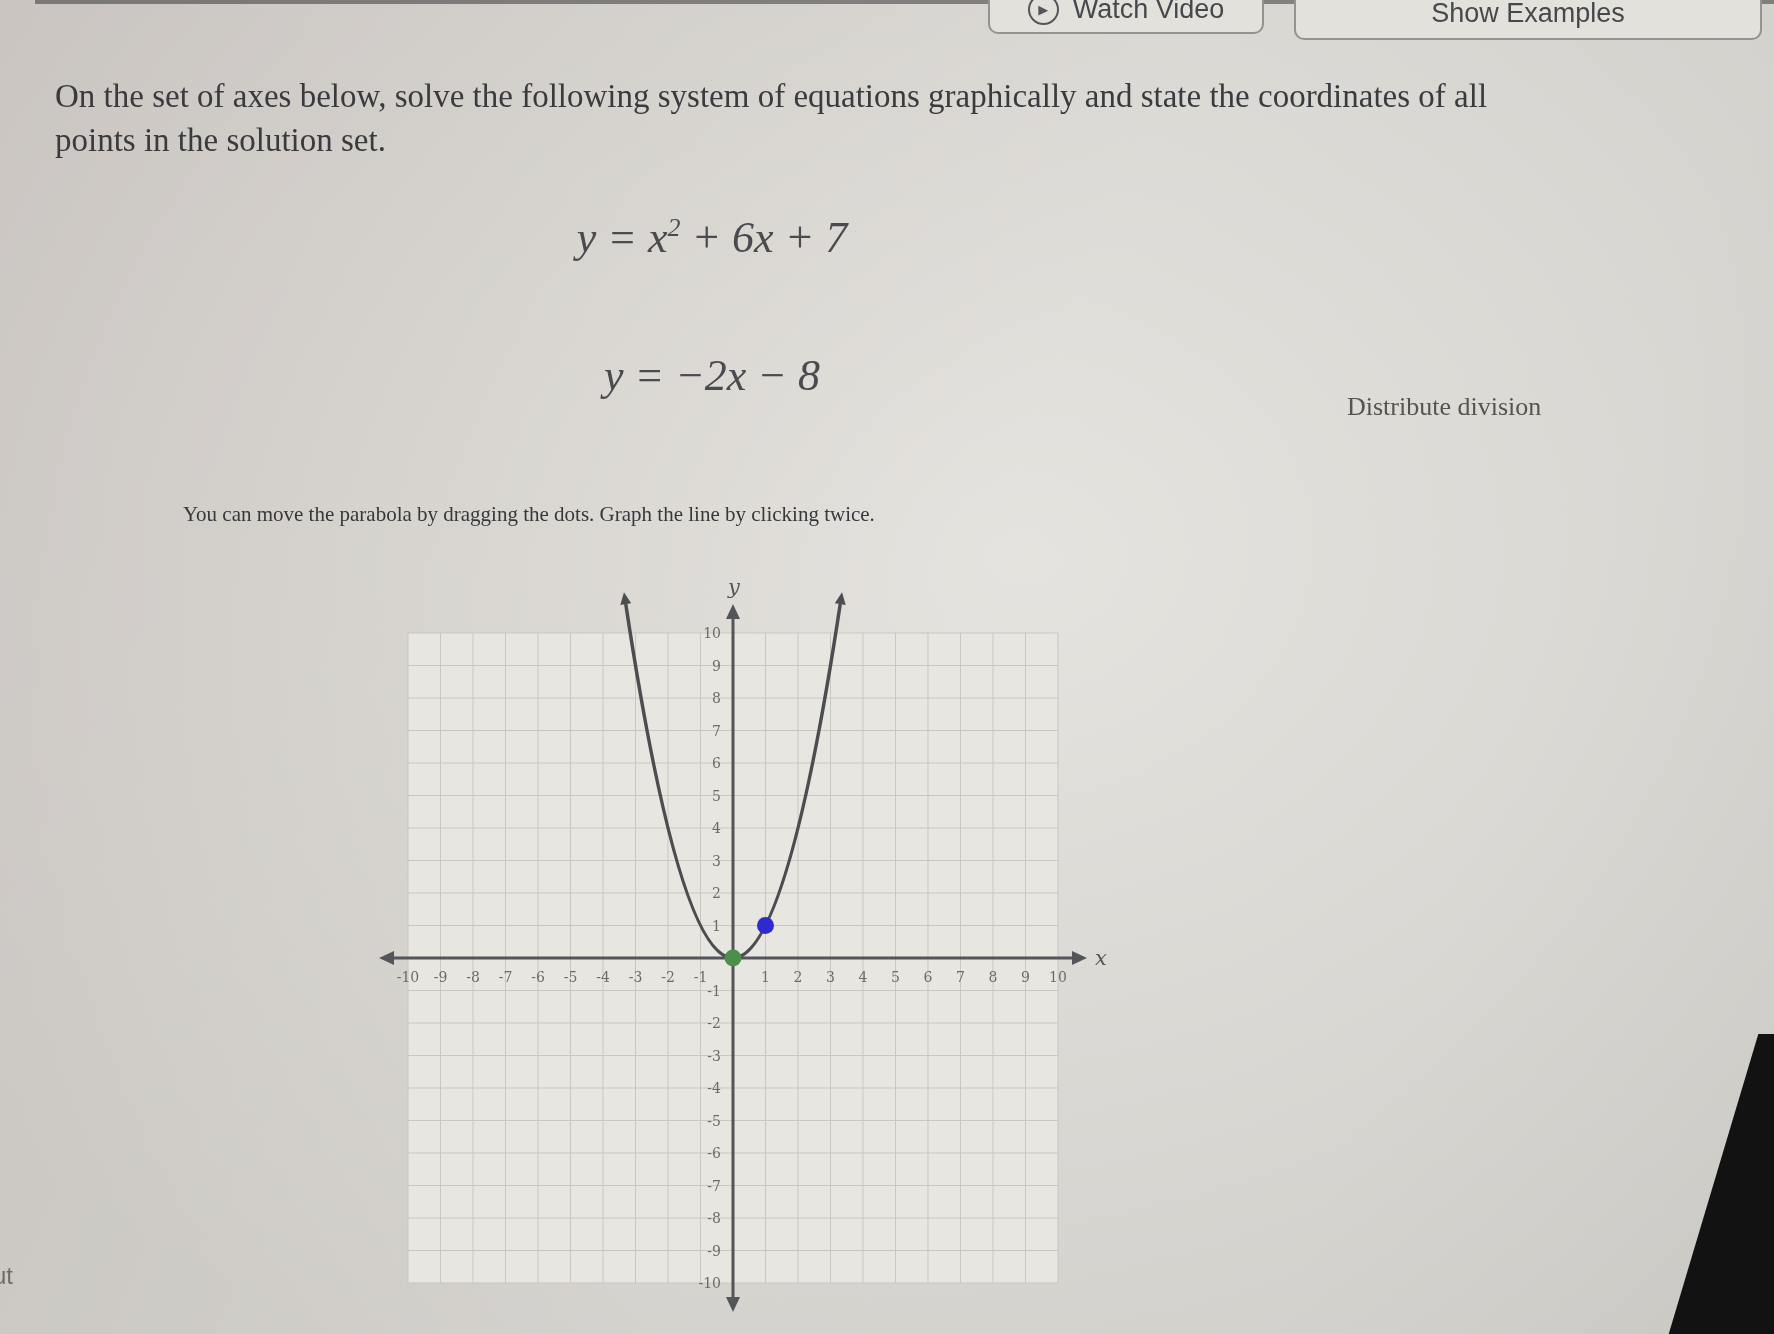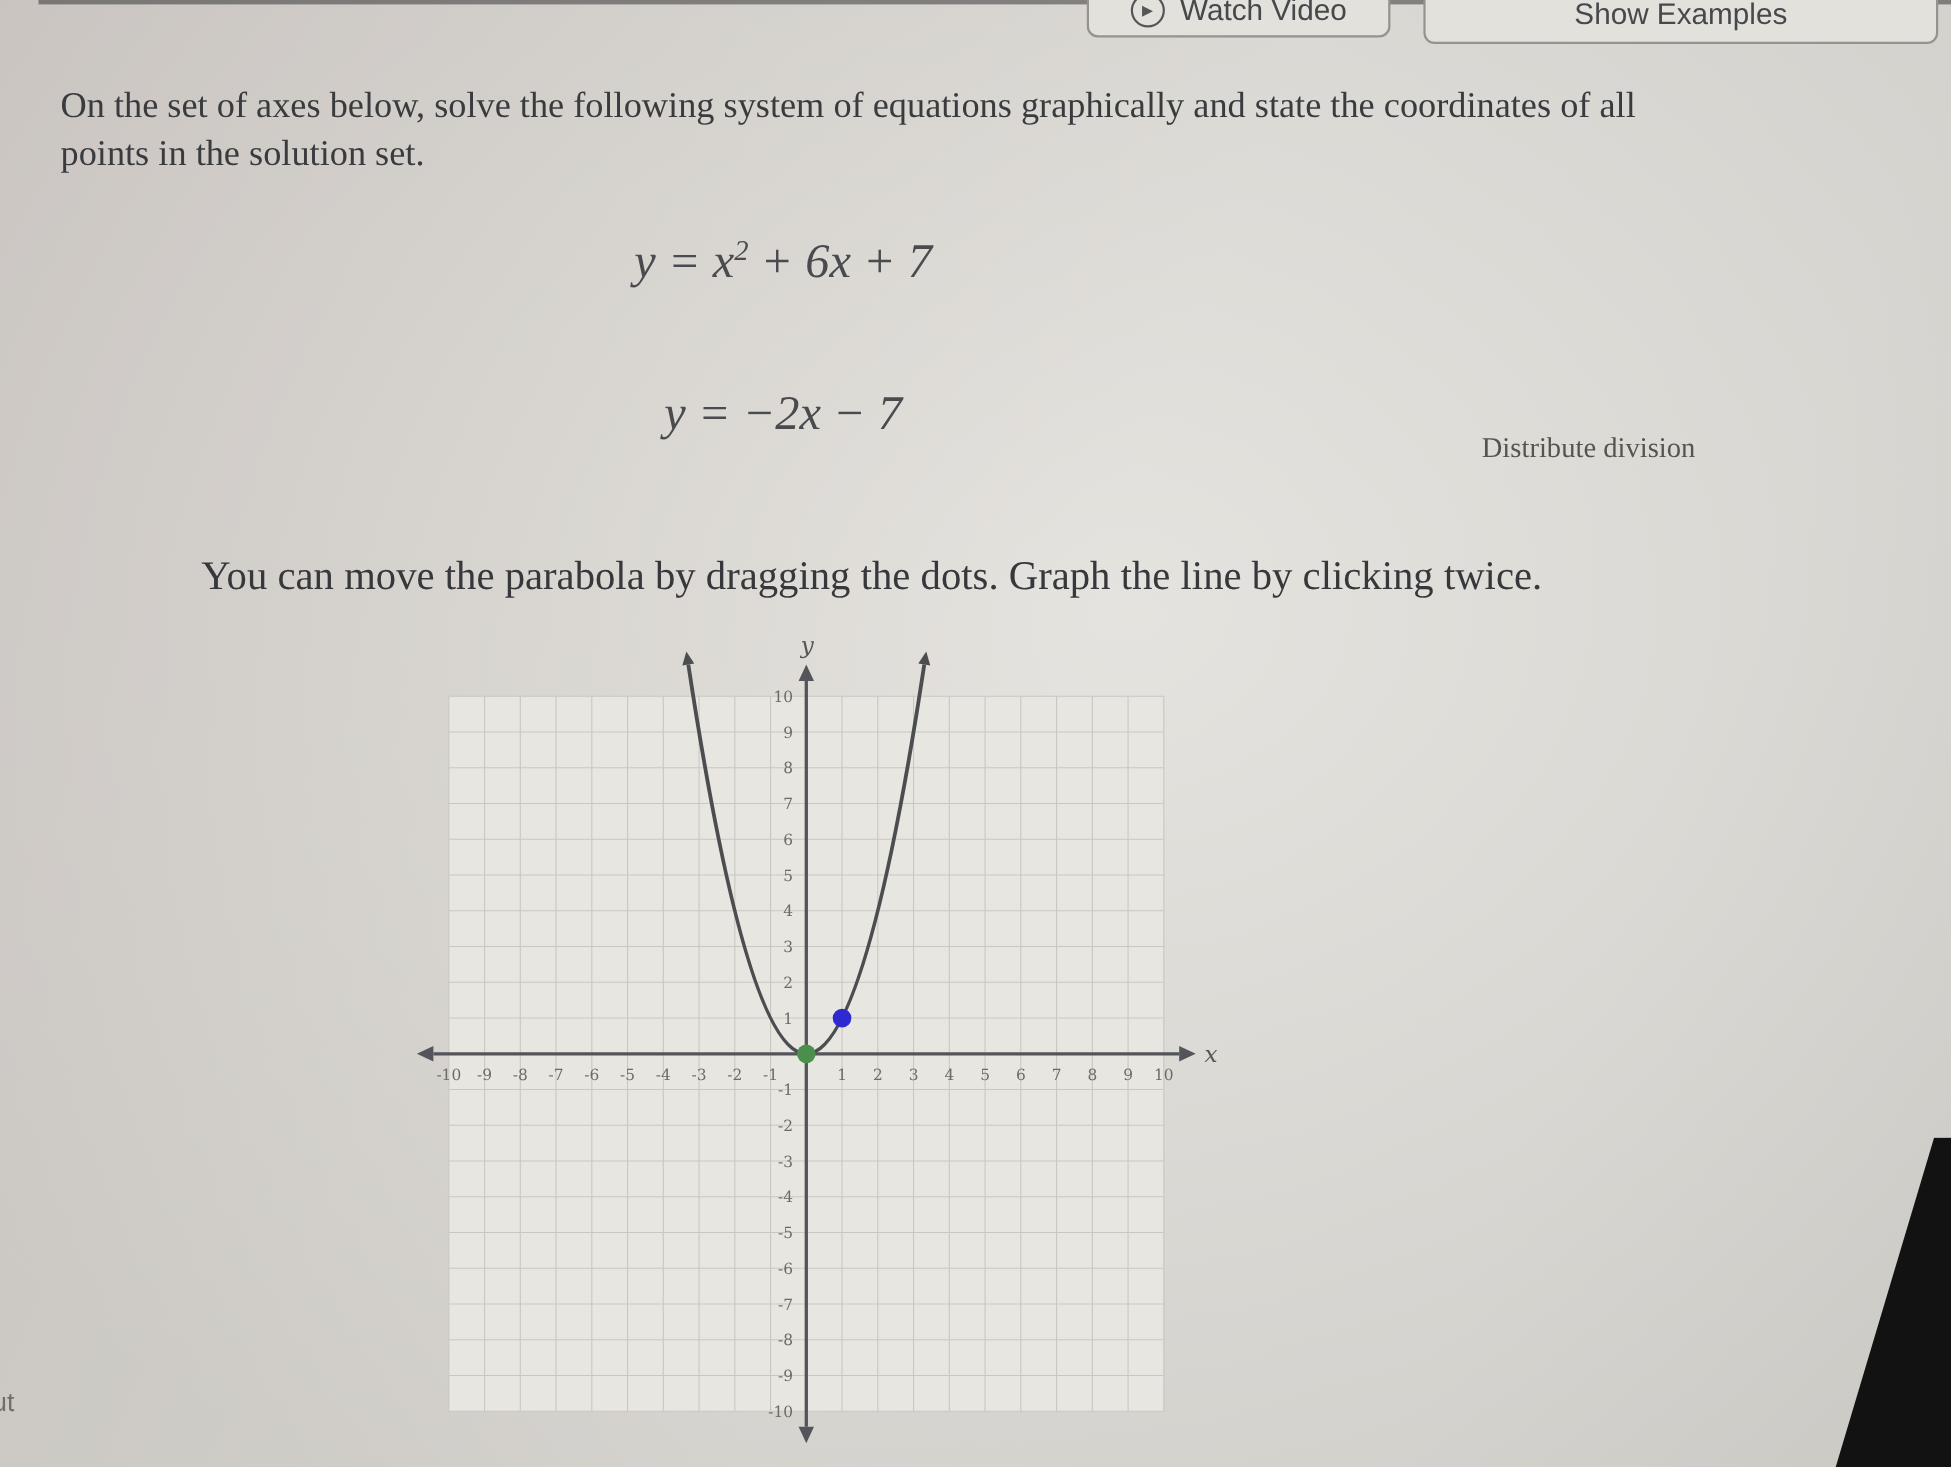--- a/index.html
+++ b/index.html
@@ -21,21 +21,21 @@
     display:inline-flex;align-items:center;justify-content:center;
     font-size:13px;color:#55565a;line-height:1;}
   .problem-statement{position:absolute;left:55px;top:74px;width:1505px;
     font-size:33px;line-height:44px;color:#3a3b3e;}
   .equation{position:absolute;left:0;width:1424px;text-align:center;
     font-family:Liberation Serif, serif;font-style:italic;font-size:44px;color:#4a4b4e;}
   .equation sup{font-size:26px;}
   .eq1{top:212px;}
   .eq2{top:350px;}
   .annotation{position:absolute;left:1347px;top:392px;font-size:26px;color:#55554f;text-align:right;}
-  .instruction{position:absolute;left:183px;top:502px;font-size:37px;color:#37383b;}
+  .instruction{position:absolute;left:183px;top:502px;font-size:21px;color:#37383b;}
   .graph-wrap{position:absolute;left:348px;top:553px;width:780px;height:790px;}
   svg text{font-family:"DejaVu Serif",serif;font-size:14px;fill:#6c6b65;}
   svg text.axis-letter{font-size:21px;font-style:italic;fill:#55565a;}
   .footer-frag{position:absolute;left:-7px;top:1262px;
     font-family:"Liberation Sans",sans-serif;font-size:24px;color:#6f6e69;}
   .corner-black{position:absolute;right:0;bottom:0;width:112px;height:300px;
     background:#121212;clip-path:polygon(86% 0,100% 0,100% 100%,6% 100%);}
 </style>
 </head>
 <body>
@@ -48,21 +48,21 @@
 </button>
 
 <button class="btn btn-examples">
   <span>Show Examples</span>
 </button>
 
 <div class="problem-statement">On the set of axes below, solve the following system of equations graphically and state the coordinates of all points in the solution set.</div>
 
 <div class="equation eq1"><span>y = x</span><sup>2</sup><span> + 6x + 7</span></div>
 
-<div class="equation eq2">y = −2x − 7</div>
+<div class="equation eq2">y = −2x − 8</div>
 
 <div class="annotation">Distribute division</div>
 
 <div class="instruction">You can move the parabola by dragging the dots. Graph the line by clicking twice.</div>
 
 <div class="graph-wrap">
   <svg width="780" height="790" viewBox="0 0 780 790">
       <rect x="60" y="80" width="650" height="650" fill="#e8e6e1"></rect>
       <line x1="60" y1="80" x2="60" y2="730" stroke="#c9c7c1" stroke-width="1"></line>
       <line x1="92.5" y1="80" x2="92.5" y2="730" stroke="#c9c7c1" stroke-width="1"></line>

